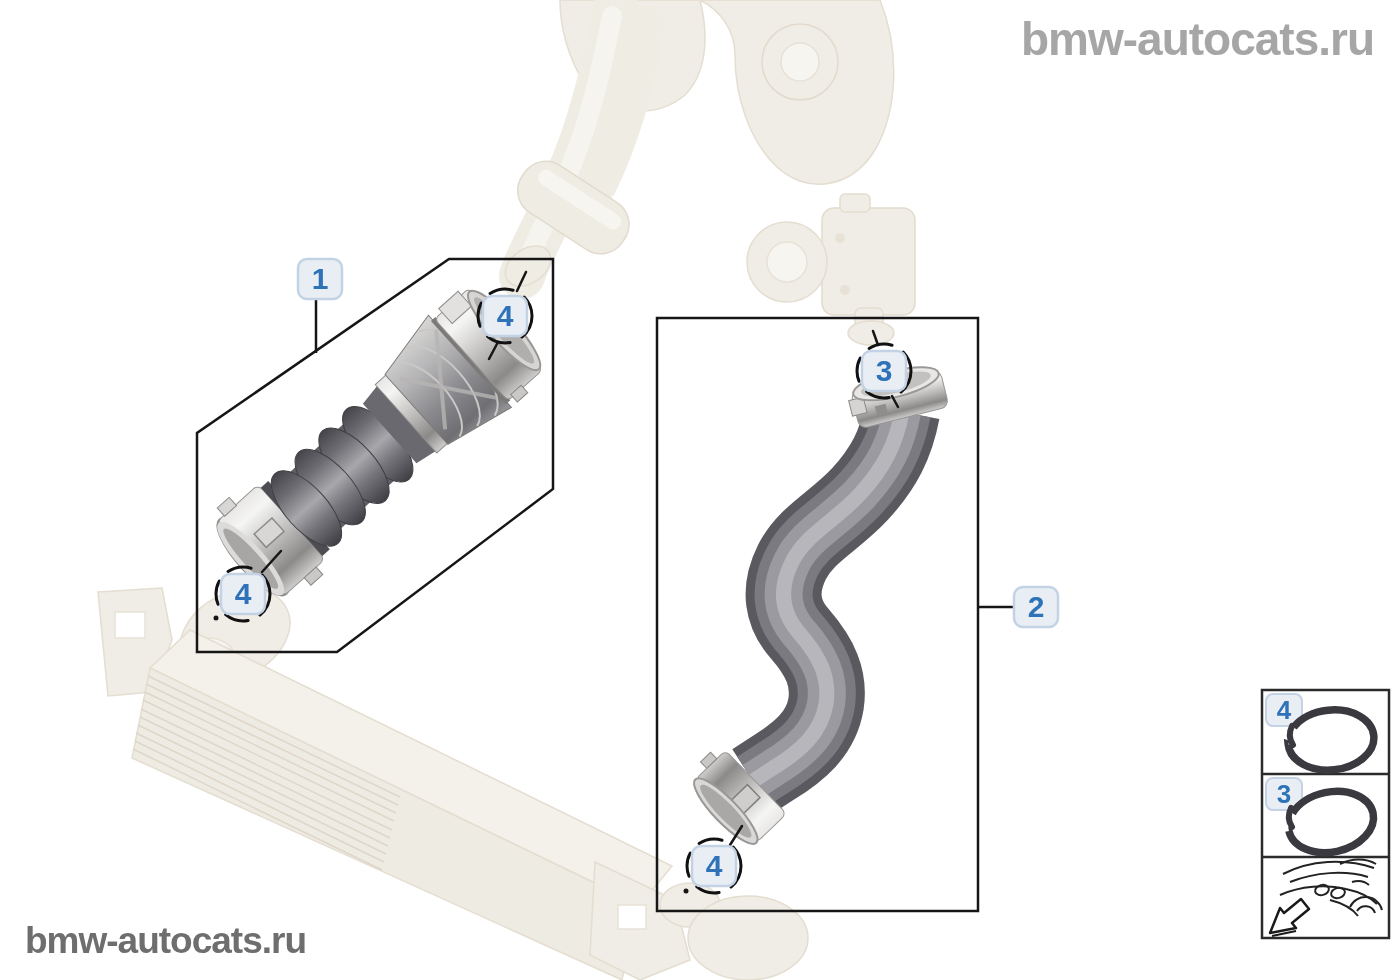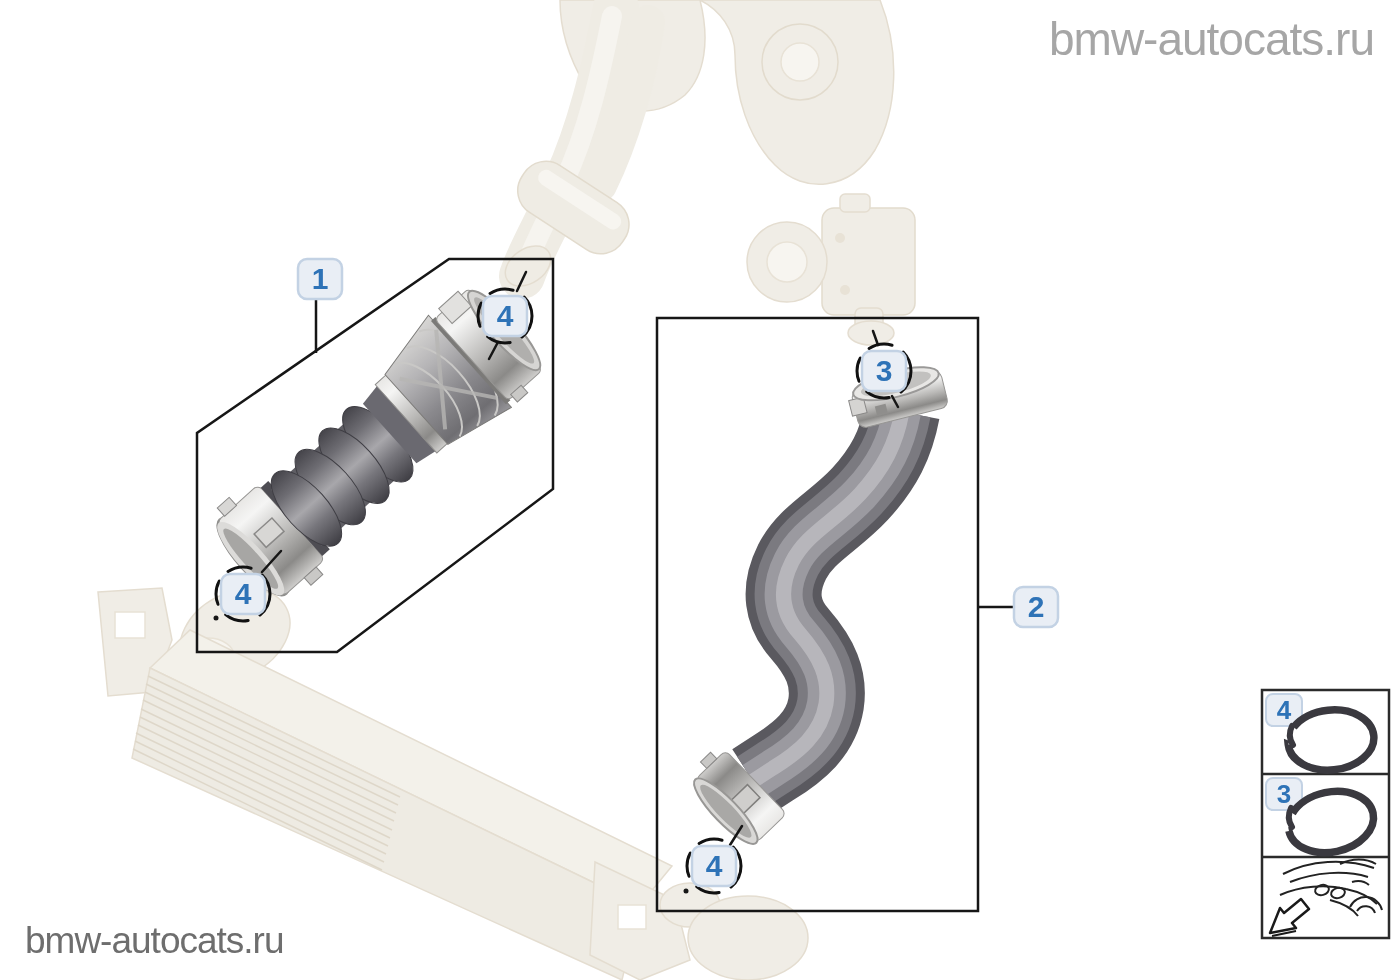--- a/index.html
+++ b/index.html
@@ -1,18 +1,18 @@
 <!DOCTYPE html>
 <html><head>
 <meta charset="utf-8">
 <style>
   html,body{margin:0;padding:0;background:#ffffff;}
   #stage{position:relative;width:1400px;height:980px;background:#ffffff;overflow:hidden;
          font-family:"Liberation Sans", sans-serif;}
-  .watermark{position:absolute;font-weight:normal;white-space:nowrap;letter-spacing:-1px;}
+  .watermark{position:absolute;font-weight:bold;white-space:nowrap;letter-spacing:-1px;}
   #wm-top{top:12px;right:26px;font-size:46px;color:#a6a6a6;}
   #wm-bottom{bottom:18px;left:25px;font-size:37px;color:#6e6e6e;}
   svg{position:absolute;top:0;left:0;}
   text{font-family:"Liberation Sans", sans-serif;}
   .callout-num{font-size:30px;font-weight:bold;fill:#2e73b7;}
   .legend-num{font-size:26px;font-weight:bold;fill:#2e73b7;}
 </style>
 </head>
 <body>
 

